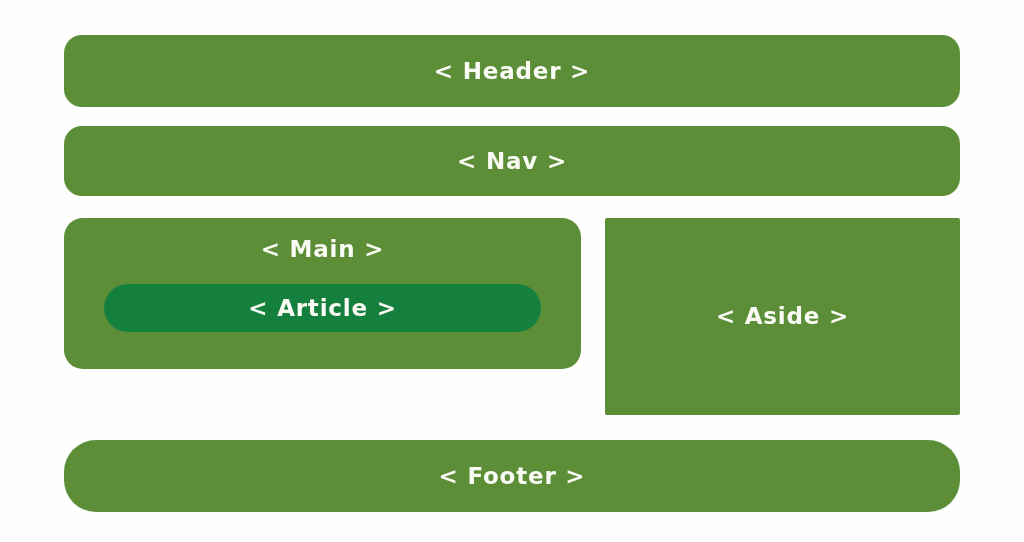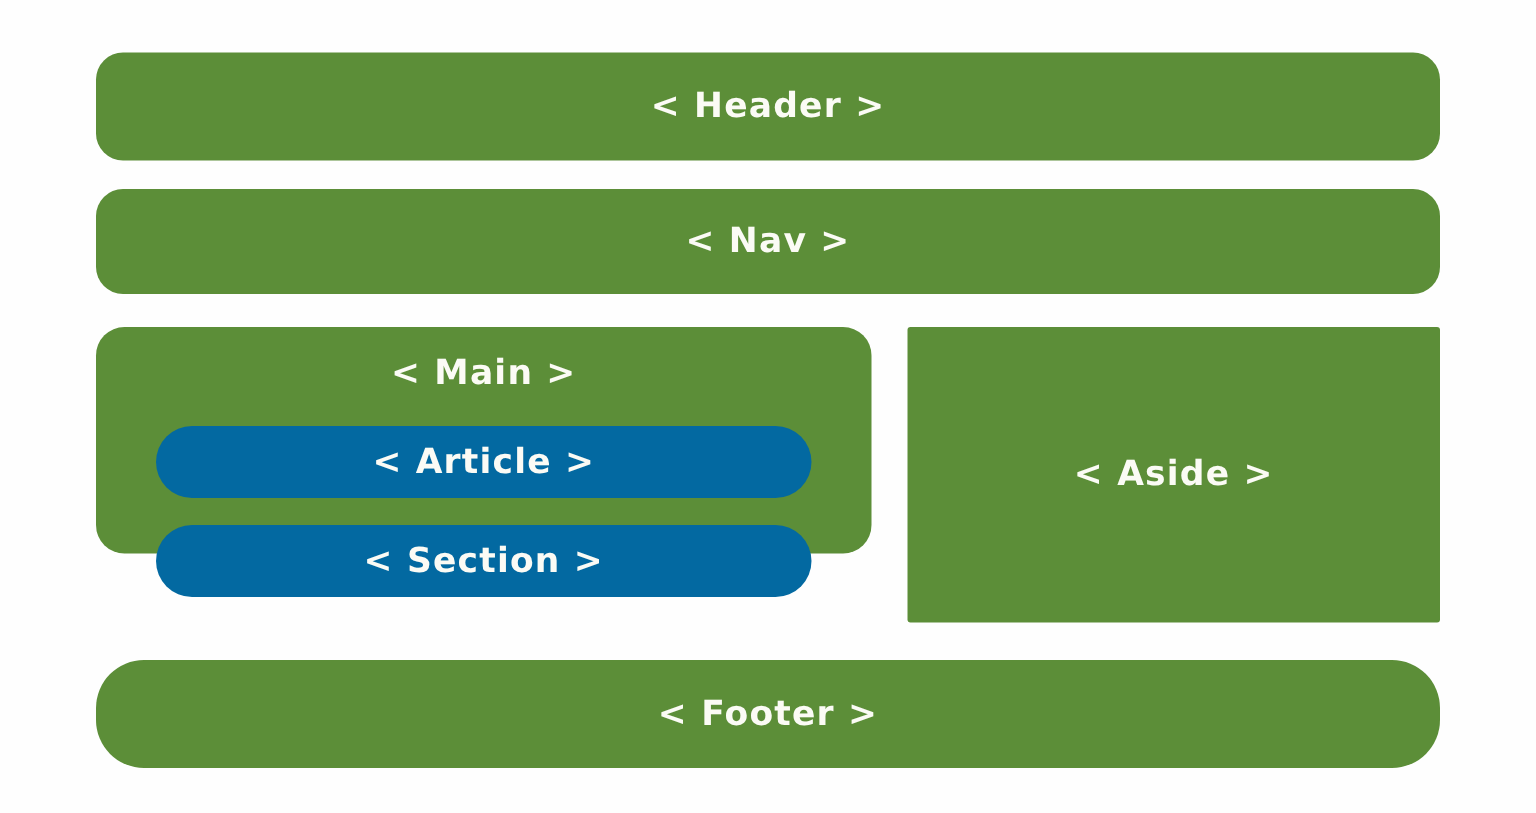--- a/index.html
+++ b/index.html
@@ -29,21 +29,21 @@
     display: flex;
     align-items: center;
     justify-content: center;
   }
 
   .block-dark {
     background: #5C8E38;
   }
 
   .block-light {
-    background: #0369a1;
+    background: #15803d;
   }
 
   .label {
     color: #FBFBF5;
     font-weight: bold;
     font-size: 23px;
     letter-spacing: 0.8px;
     line-height: 1;
     white-space: nowrap;
     -webkit-font-smoothing: antialiased;
@@ -134,23 +134,20 @@
   <div class="block block-dark" id="main-block">
 
     <div id="main-label-row">
       <span class="label">&lt; Main &gt;</span>
     </div>
 
     <div class="block block-light" id="article-block">
       <span class="label">&lt; Article &gt;</span>
     </div>
 
-    <div class="block block-light" id="section-block">
-      <span class="label">&lt; Section &gt;</span>
-    </div>
 
   </div>
 
   <div class="block block-dark" id="aside-block">
     <span class="label">&lt; Aside &gt;</span>
   </div>
 
   <div class="block block-dark" id="footer-block">
     <span class="label">&lt; Footer &gt;</span>
   </div>

